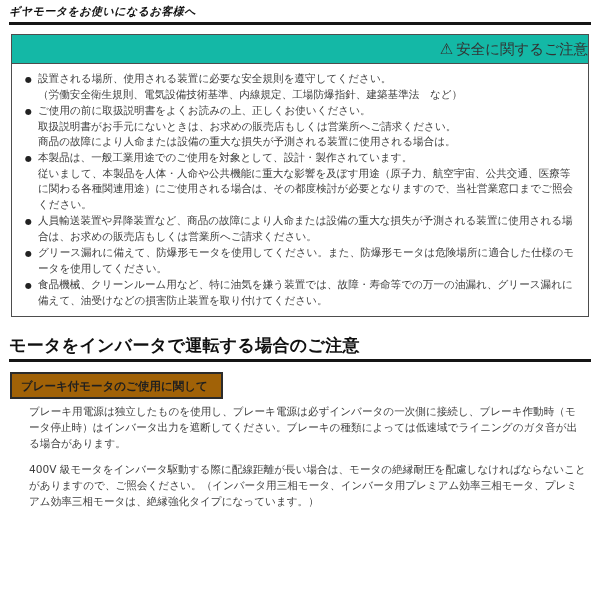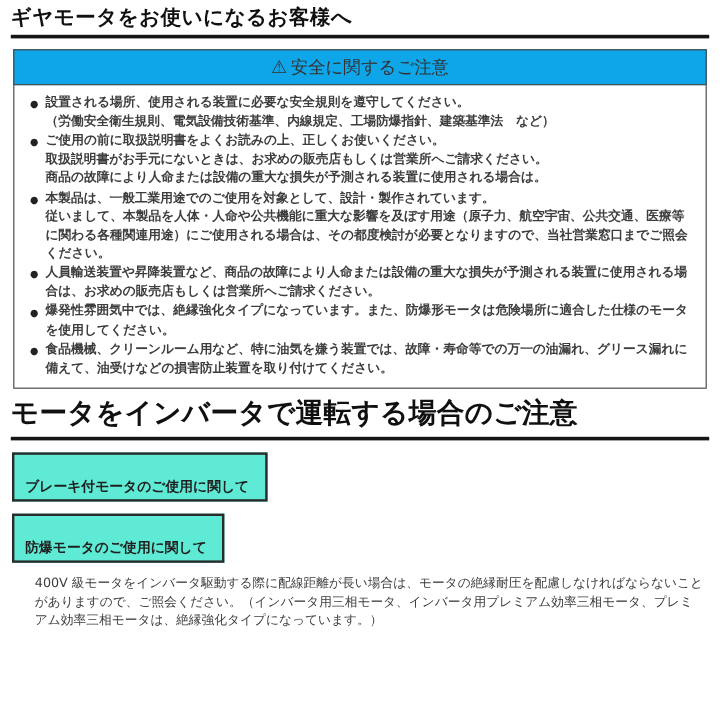--- a/index.html
+++ b/index.html
@@ -15,42 +15,43 @@
     color: #3d3d3d;
     -webkit-font-smoothing: antialiased;
   }
   .page {
     box-sizing: border-box;
     width: 600px;
     height: 600px;
     padding: 3px 8px 0 8px;
   }
   .page-title {
-    font-size: 17px;
+    font-size: 11px;
     font-weight: bold;
     color: #101010;
     margin: 2px 0 4px 1px;
     letter-spacing: 0.5px;
     line-height: 1.2;
+    font-style: italic;
   }
   .thick-rule {
     height: 3px;
     background: #151515;
     margin: 0 1px;
   }
   
   .safety-box {
     border: 1px solid #4d4d4d;
     margin: 9px 3px 0 3px;
   }
   .safety-header {
-    background: #0ea5e9;
+    background: #14b8a6;
     border: 1px solid #4d4d4d;
     margin: -1px -1px 0 -1px;
-    text-align: center;
+    text-align: right;
     font-size: 14.5px;
     color: #333333;
     padding: 5px 0 4px 0;
   }
   .warn-icon {
     font-size: 15px;
     margin-right: 3px;
     color: #333333;
   }
   .safety-list {
@@ -68,43 +69,42 @@
   .bullet-marker {
     flex: 0 0 13px;
     width: 13px;
     font-size: 8px;
     padding-top: 3px;
     color: #222222;
   }
   .bullet-text {
     flex: 1;
     white-space: pre-line;
-    font-weight: bold;
   }
   .section-title {
-    font-size: 23px;
+    font-size: 17px;
     font-weight: bold;
     color: #101010;
-    margin: 8px 0 4px 1px;
+    margin: 18px 0 4px 1px;
     letter-spacing: 0.3px;
     line-height: 1.2;
   }
   .subsection {
     margin: 10px 0 0 0;
   }
   .label-box {
     display: inline-block;
     border: 2px solid #2b2b2b;
-    padding: 19px 13px 3px 9px;
+    padding: 5px 13px 3px 9px;
     margin-left: 2px;
     font-size: 11.5px;
     font-weight: bold;
     color: #1f1f1f;
     line-height: 1.3;
-    background: #5eead4;
+    background: #a16207;
   }
   .sub-body {
     font-size: 10.6px;
     line-height: 1.5;
     margin: 5px 6px 0 21px;
     color: #3d3d3d;
   }
 </style>
 </head>
 <body>
@@ -134,37 +134,37 @@
         <span class="bullet-marker">●</span>
         <span class="bullet-text">本製品は、一般工業用途でのご使用を対象として、設計・製作されています。
 従いまして、本製品を人体・人命や公共機能に重大な影響を及ぼす用途（原子力、航空宇宙、公共交通、医療等に関わる各種関連用途）にご使用される場合は、その都度検討が必要となりますので、当社営業窓口までご照会ください。</span>
       </li>
       <li class="safety-item">
         <span class="bullet-marker">●</span>
         <span class="bullet-text">人員輸送装置や昇降装置など、商品の故障により人命または設備の重大な損失が予測される装置に使用される場合は、お求めの販売店もしくは営業所へご請求ください。</span>
       </li>
       <li class="safety-item">
         <span class="bullet-marker">●</span>
-        <span class="bullet-text">爆発性雰囲気中では、絶縁強化タイプになっています。また、防爆形モータは危険場所に適合した仕様のモータを使用してください。</span>
+        <span class="bullet-text">グリース漏れに備えて、防爆形モータを使用してください。また、防爆形モータは危険場所に適合した仕様のモータを使用してください。</span>
       </li>
       <li class="safety-item">
         <span class="bullet-marker">●</span>
         <span class="bullet-text">食品機械、クリーンルーム用など、特に油気を嫌う装置では、故障・寿命等での万一の油漏れ、グリース漏れに備えて、油受けなどの損害防止装置を取り付けてください。</span>
       </li>
     </ul>
   </section>
 
   <h2 class="section-title">モータをインバータで運転する場合のご注意</h2>
   <div class="thick-rule"></div>
 
   <div class="subsection">
     <div class="label-box">ブレーキ付モータのご使用に関して</div>
+    <p class="sub-body">ブレーキ用電源は独立したものを使用し、ブレーキ電源は必ずインバータの一次側に接続し、ブレーキ作動時（モータ停止時）はインバータ出力を遮断してください。ブレーキの種類によっては低速域でライニングのガタ音が出る場合があります。</p>
   </div>
 
   <div class="subsection">
-    <div class="label-box">防爆モータのご使用に関して</div>
   </div>
 
   <div class="subsection">
     <p class="sub-body">400V 級モータをインバータ駆動する際に配線距離が長い場合は、モータの絶縁耐圧を配慮しなければならないことがありますので、ご照会ください。（インバータ用三相モータ、インバータ用プレミアム効率三相モータ、プレミアム効率三相モータは、絶縁強化タイプになっています。）</p>
   </div>
 
 </div>
 
 </body></html>

